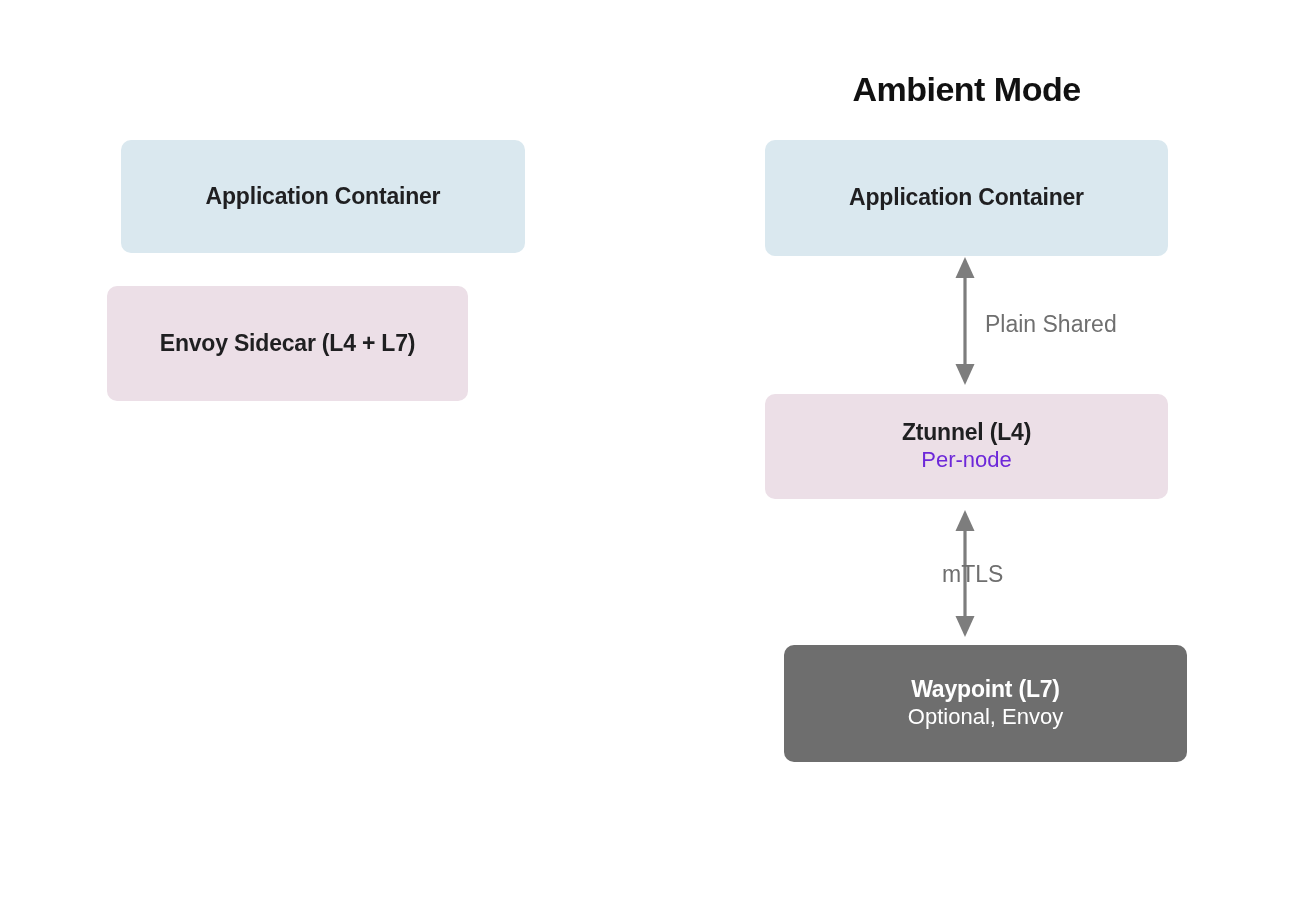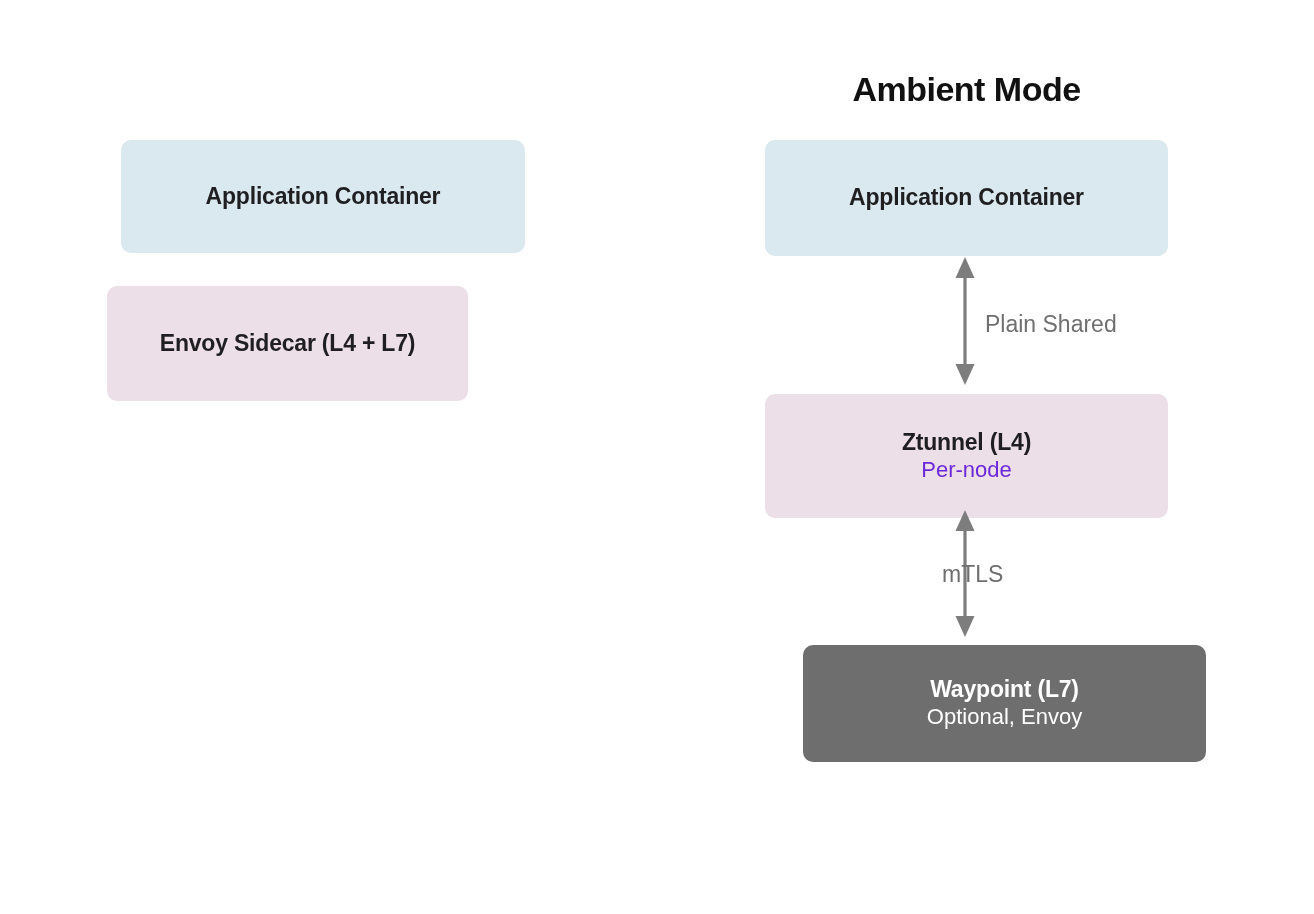--- a/index.html
+++ b/index.html
@@ -67,22 +67,22 @@
   .box-gray { background: #6e6e6e; }
   .box-gray .node-title,
   .box-gray .node-sub { color: #ffffff; }
 
   
   #box-app-left     { left: 121px; top: 140px; width: 404px; height: 113px; }
   #box-envoy-left   { left: 107px; top: 258px; width: 361px; height: 115px; margin-top: 28px; }
 
   
   #box-app-right    { left: 765px; top: 140px; width: 403px; height: 116px; }
-  #box-ztunnel      { left: 765px; top: 394px; width: 403px; height: 124px; }
-  #box-waypoint     { left: 803px; top: 645px; width: 403px; height: 117px; }
+  #box-ztunnel      { left: 765px; top: 394px; width: 403px; height: 105px; }
+  #box-waypoint     { left: 784px; top: 645px; width: 403px; height: 117px; }
 
   
   .arrow-svg {
     position: absolute;
     overflow: visible;
   }
   #arrow-plain { left: 947px; top: 256px; }
   #arrow-mtls  { left: 947px; top: 509px; }
 
   

